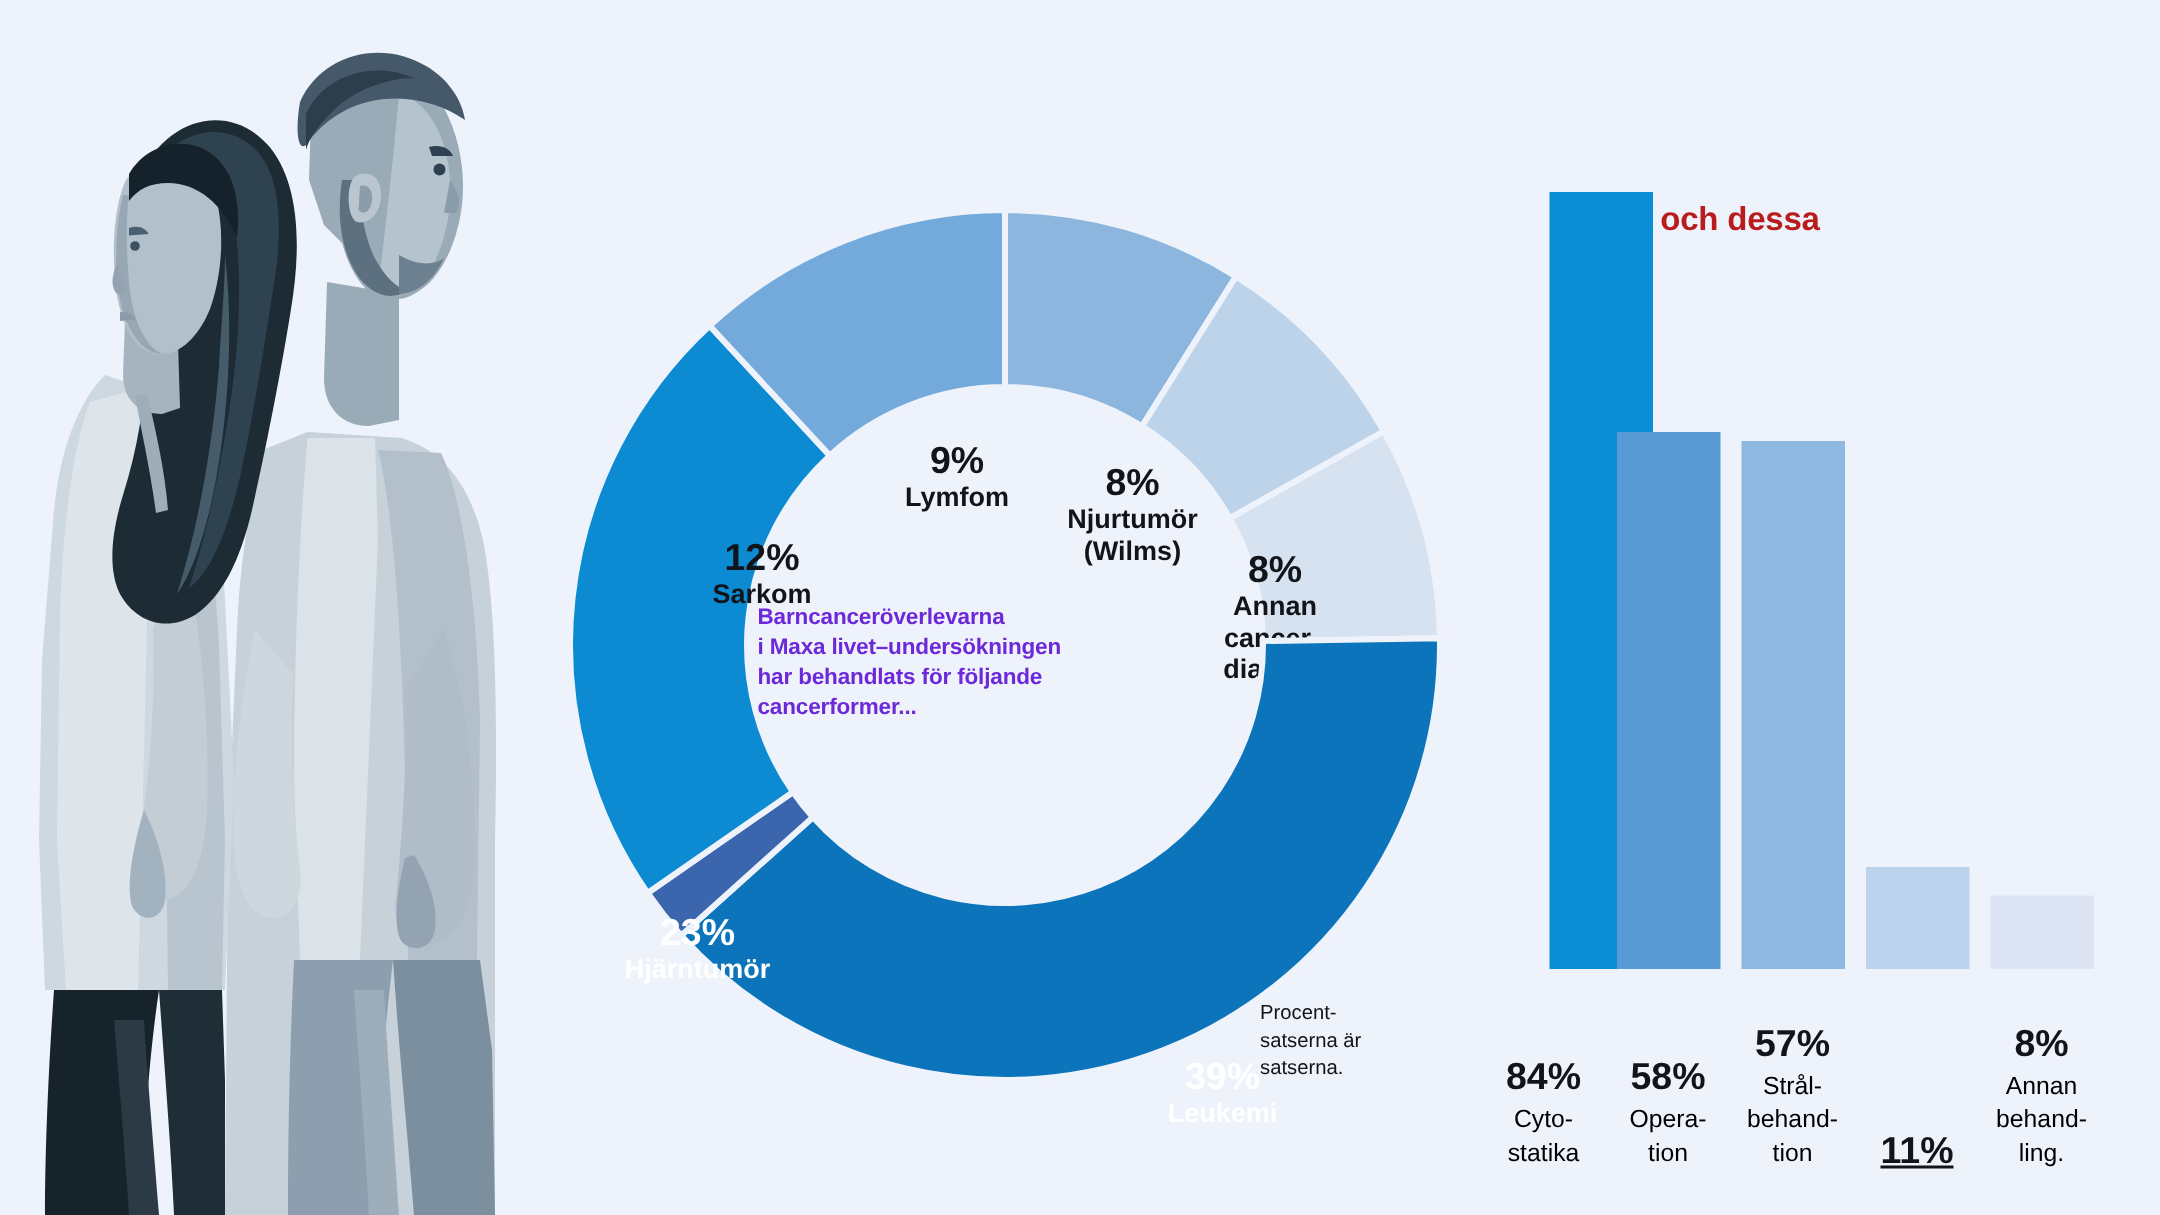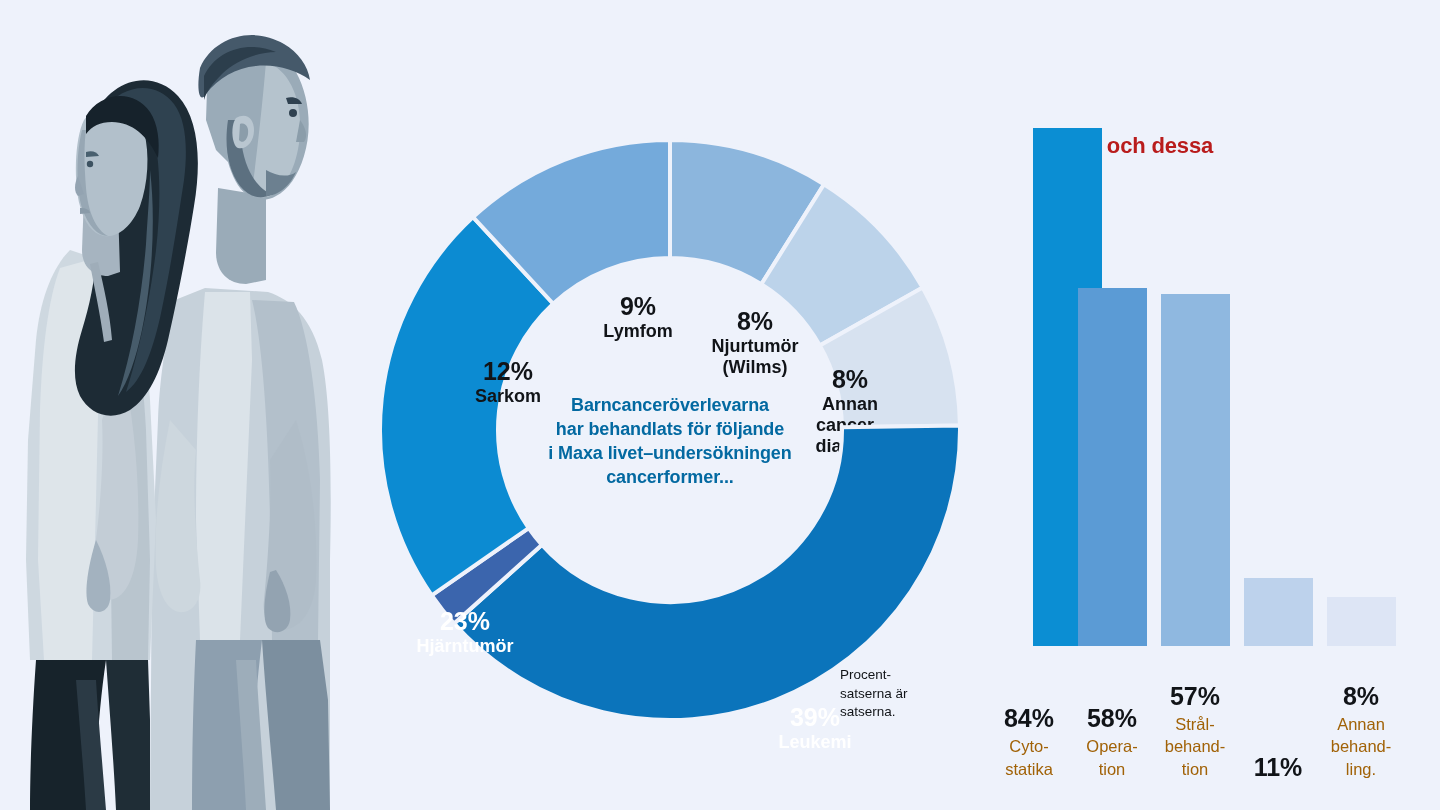--- a/index.html
+++ b/index.html
@@ -25,43 +25,43 @@
   .sl-name{font-family:"Liberation Sans",sans-serif;font-weight:bold;font-size:18px;}
   .sl-dark .sl-pct,.sl-dark .sl-name{fill:#111418;}
   .sl-light .sl-pct,.sl-light .sl-name{fill:#ffffff;}
 
   .center-txt{
     position:absolute;left:370px;top:130px;width:600px;height:600px;
     display:flex;align-items:center;justify-content:center;
     pointer-events:none;
   }
   .center-txt .inner{
-    width:330px;text-align:center;
-    font-weight:bold;font-size:18px;line-height:1.33;
-    color:#0369a1;letter-spacing:-0.1px;
+    width:330px;
+    font-weight:bold;font-size:15px;line-height:1.33;
+    color:#6d28d9;letter-spacing:-0.1px;
     margin-top:24px;
   }
 
   .rounded-note{
     position:absolute;left:840px;top:666px;width:110px;
     font-size:13.5px;line-height:1.38;color:#111418;text-align:left;
   }
 
   
   .bars{position:absolute;left:995px;top:120px;width:430px;height:660px;}
   .bar-head{
     position:absolute;left:88px;top:12px;width:300px;
     font-weight:bold;font-size:22px;line-height:1.28;color:#b91c1c;
     letter-spacing:-0.15px;
   }
   .bar-col{position:absolute;bottom:0;width:69px;}
   .bar-rect{position:absolute;bottom:134px;width:69px;}
   .bar-meta{position:absolute;bottom:0;left:0;width:80px;text-align:center;}
   .bar-pct{font-weight:bold;font-size:25px;line-height:1.05;color:#111418;}
-  .bar-name{font-size:16.5px;line-height:1.35;color:#a16207;margin-top:4px;}
+  .bar-name{font-size:16.5px;line-height:1.35;color:#000000;margin-top:4px;}
 </style>
 </head>
 <body>
 
 <div id="stage">
 
   <div class="photo">
     <svg viewBox="0 0 370 810" xmlns="http://www.w3.org/2000/svg" aria-hidden="true">
       <rect x="0" y="0" width="370" height="810" fill="#eef2fb"></rect>
 
@@ -198,22 +198,22 @@
         <g class="slice-label sl-dark">
           <text class="sl-pct" x="138" y="250" text-anchor="middle">12%</text>
           <text class="sl-name" x="138" y="272" text-anchor="middle">Sarkom</text>
         </g>
       </svg>
   </div>
 
   <div class="center-txt">
     <div class="inner" id="donut-center-lines">
         <div>Barncanceröverlevarna</div>
+        <div>i Maxa livet–undersökningen</div>
         <div>har behandlats för följande</div>
-        <div>i Maxa livet–undersökningen</div>
         <div>cancerformer...</div>
       </div>
   </div>
 
   <div class="rounded-note" id="rounding-note">
       <div>Procent-</div>
       <div>satserna är</div>
       <div>satserna.</div>
     </div>
 
@@ -248,21 +248,21 @@
             <div class="bar-pct">57%</div>
             <div class="bar-name">
               <div>Strål-</div>
               <div>behand-</div>
               <div>tion</div>
             </div>
           </div>
         </div>
         <div class="bar-col" style="left: 249px; height: 660px;">
           <div class="bar-rect" style="height: 68px; background: rgb(189, 210, 236);"></div>
-          <div class="bar-meta" style="left: -6px;">
+          <div class="bar-meta" style="left: -6px; text-decoration: underline;">
             <div class="bar-pct">11%</div>
           </div>
         </div>
         <div class="bar-col" style="left: 332px; height: 660px;">
           <div class="bar-rect" style="height: 49px; background: rgb(221, 229, 245);"></div>
           <div class="bar-meta" style="left: -6px;">
             <div class="bar-pct">8%</div>
             <div class="bar-name">
               <div>Annan</div>
               <div>behand-</div>

